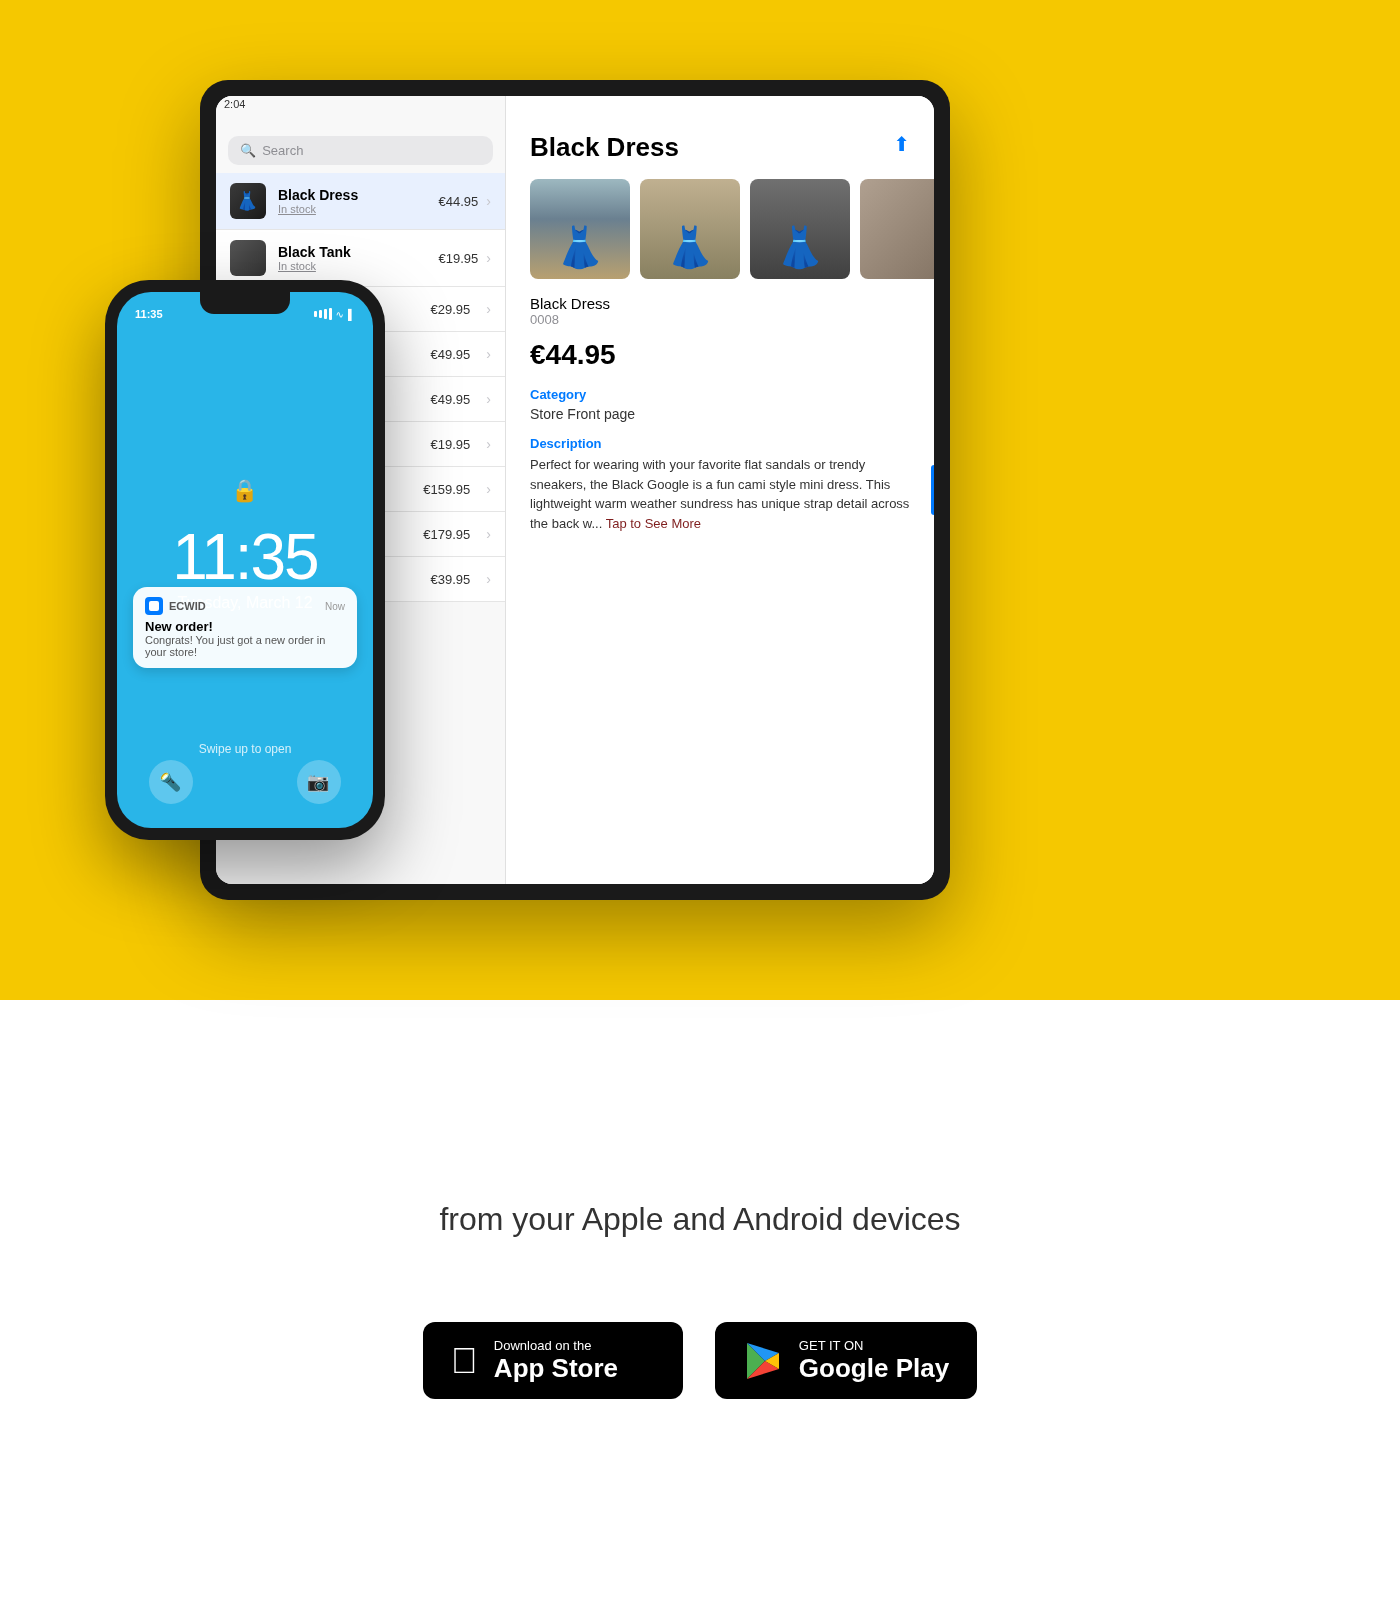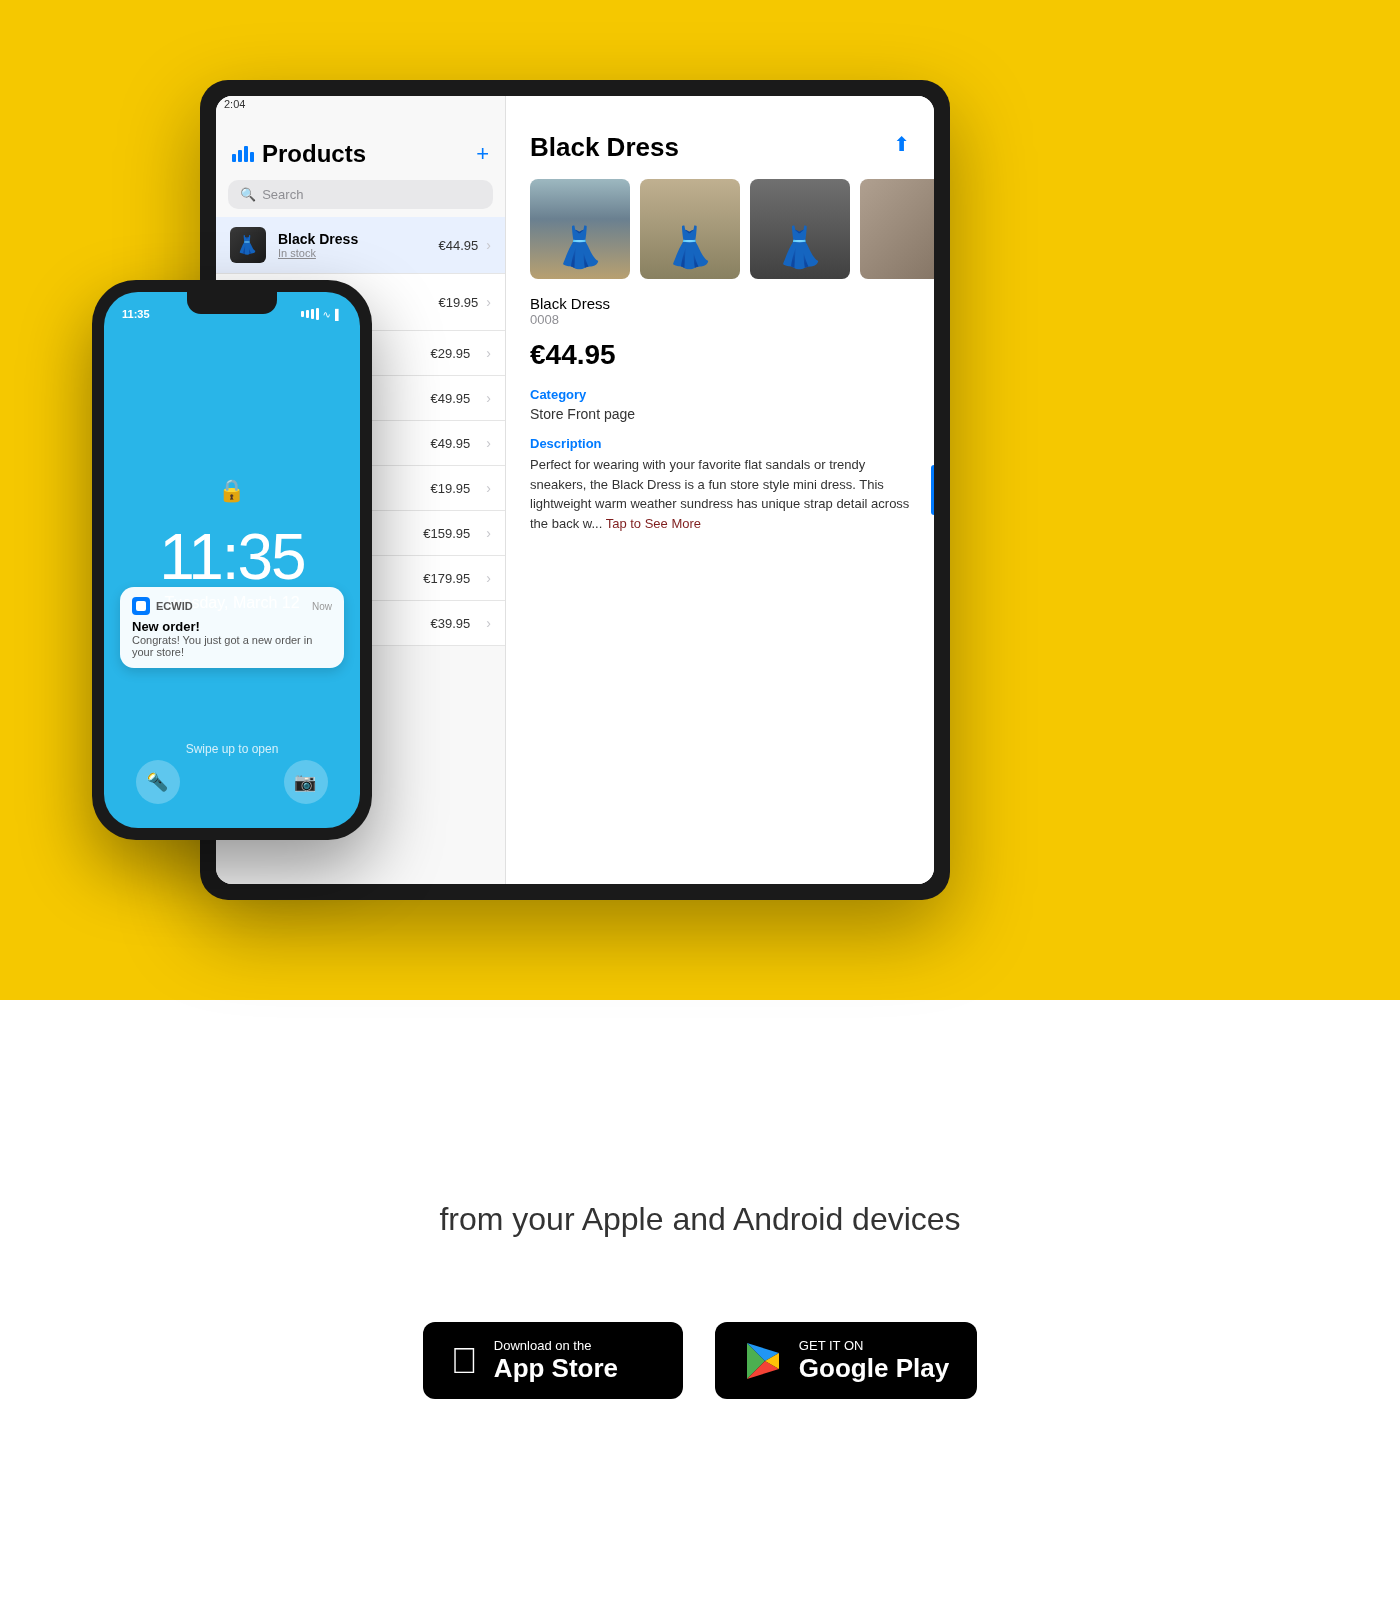--- a/index.html
+++ b/index.html
@@ -338,21 +338,21 @@
       width: 3px;
       height: 50px;
       background: #007AFF;
       border-radius: 3px 0 0 3px;
       transform: translateY(-50%);
     }
 
     
     .phone-container {
       position: absolute;
-      left: 92px;
+      left: 105px;
       top: 280px;
       width: 304px;
       height: 560px;
       z-index: 10;
       border-radius: 22px;
     }
 
     .phone-frame {
       width: 280px;
       height: 560px;
@@ -632,33 +632,20 @@
     <div class="tablet-frame">
 
       <div class="tablet-top-bar">
         <span>2:04</span>
         <span>▌</span>
       </div>
 
       <div class="tablet-screen">
 
         <div class="products-panel">
-          <div class="products-header">
-            <div style="display:flex; align-items:center; gap:8px;">
-
-              <div class="products-icon">
-                <div class="products-icon-bar" style="height:8px;"></div>
-                <div class="products-icon-bar" style="height:12px;"></div>
-                <div class="products-icon-bar" style="height:16px;"></div>
-                <div class="products-icon-bar" style="height:10px;"></div>
-              </div>
-              <span class="products-title">Products</span>
-            </div>
-            <span class="products-add-btn">+</span>
-          </div>
 
           <div class="products-search">
             <span class="search-icon-glyph">🔍</span>
             <span class="search-placeholder">Search</span>
           </div>
 
           <div class="product-item selected">
             <div class="product-thumb product-thumb-dress"></div>
             <div class="product-info">
               <div class="product-name">Black Dress</div>
@@ -728,21 +715,21 @@
           <div class="detail-sku">0008</div>
 
           <div class="detail-price">€44.95</div>
 
 
           <div class="detail-section-label">Category</div>
           <div class="detail-section-value">Store Front page</div>
 
           <div class="detail-section-label">Description</div>
           <div class="detail-description">
-            <span>Perfect for wearing with your favorite flat sandals or trendy sneakers, the Black Dress is a fun store style mini dress. This lightweight warm weather sundress has unique strap detail across the back w...</span>
+            <span>Perfect for wearing with your favorite flat sandals or trendy sneakers, the Black Google is a fun cami style mini dress. This lightweight warm weather sundress has unique strap detail across the back w...</span>
             <span class="tap-to-see">Tap to See More</span>
           </div>
         </div>
       </div>
     </div>
   </div>
 
   <div class="phone-container">
     <div class="phone-frame">
       <div class="phone-notch"></div>

